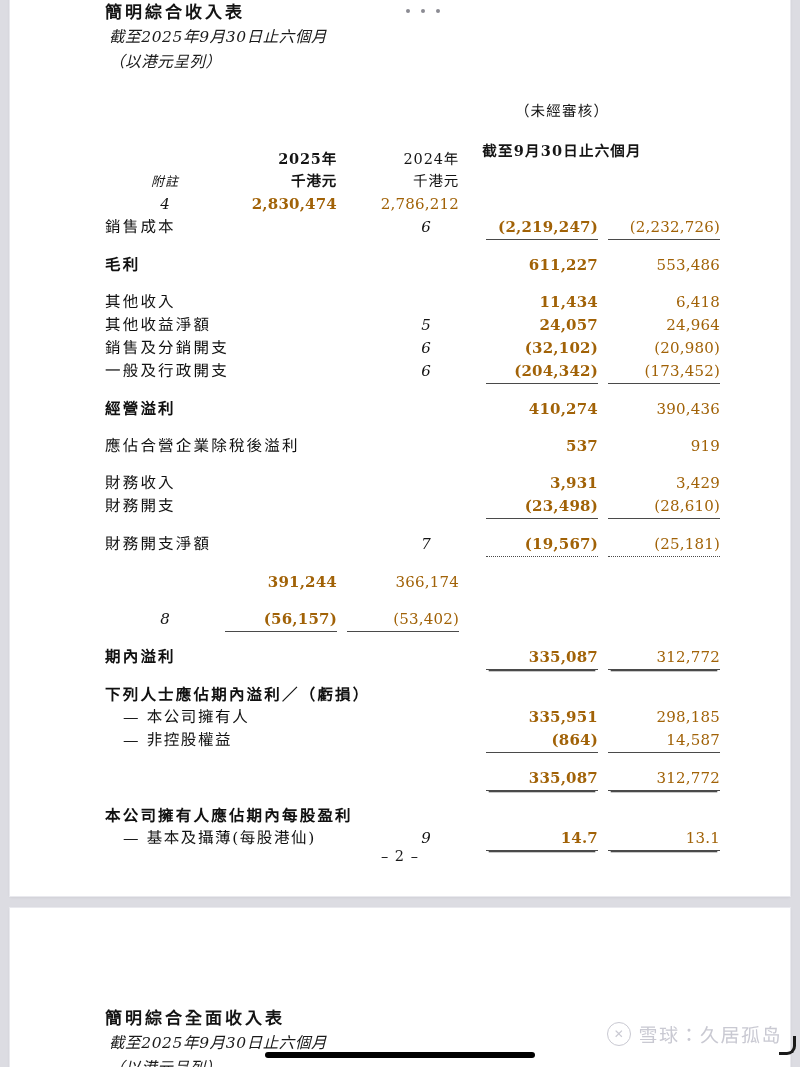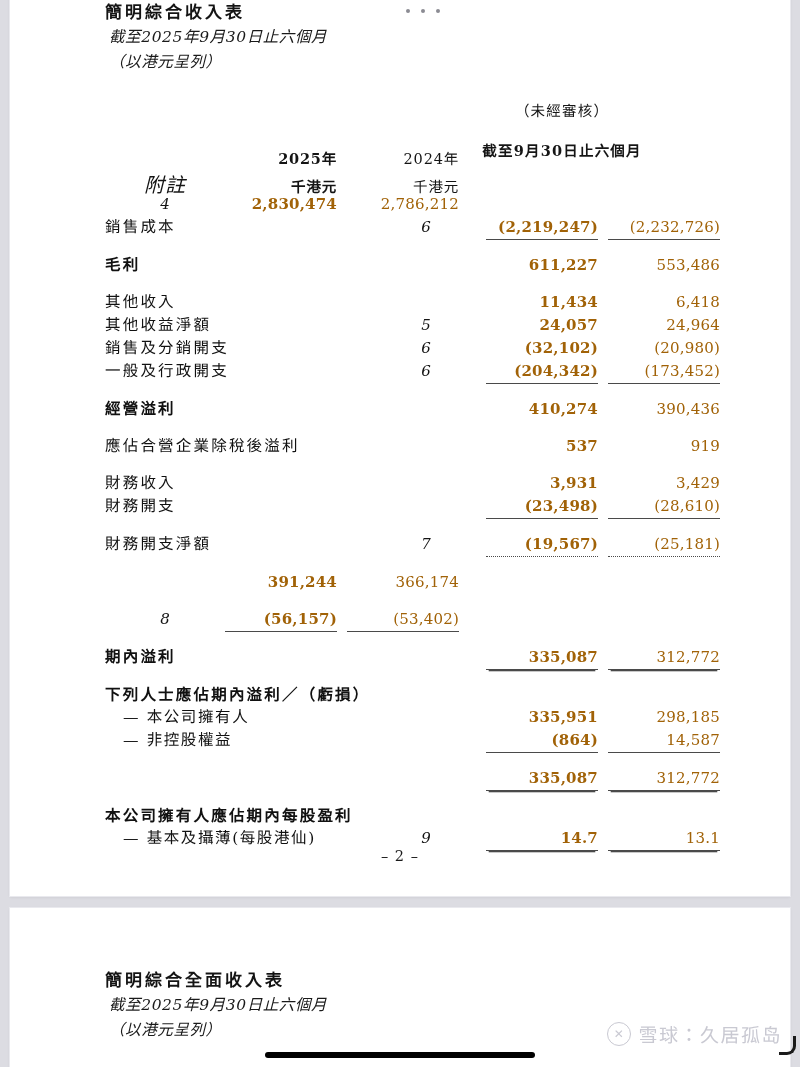--- a/index.html
+++ b/index.html
@@ -95,21 +95,21 @@
   .hdr-row {
     display: flex;
     align-items: baseline;
     justify-content: flex-start;
     white-space: nowrap;
   }
   .hdr-note {
     width: 120px;
     text-align: center;
     font-style: italic;
-    font-size: 20px;
+    font-size: 13px;
     color: #141414;
     letter-spacing: 1px;
   }
   .hdr-col {
     width: 112px;
     text-align: right;
     font-size: 14.5px;
     letter-spacing: 0.8px;
     color: #141414;
   }
@@ -174,21 +174,21 @@
     left: 0;
     right: 0;
     top: 852px;
     text-align: center;
     font-size: 14.5px;
     color: #1a1a1a;
     letter-spacing: 1px;
   }
 
   
-  #page-two .page-inner { padding-top: 62px; border-radius: 27px; }
+  #page-two .page-inner { padding-top: 100px; border-radius: 27px; }
 
   
   .watermark {
     position: absolute;
     right: 18px;
     bottom: 20px;
     display: flex;
     align-items: center;
     gap: 7px;
     color: #c9c9d2;

